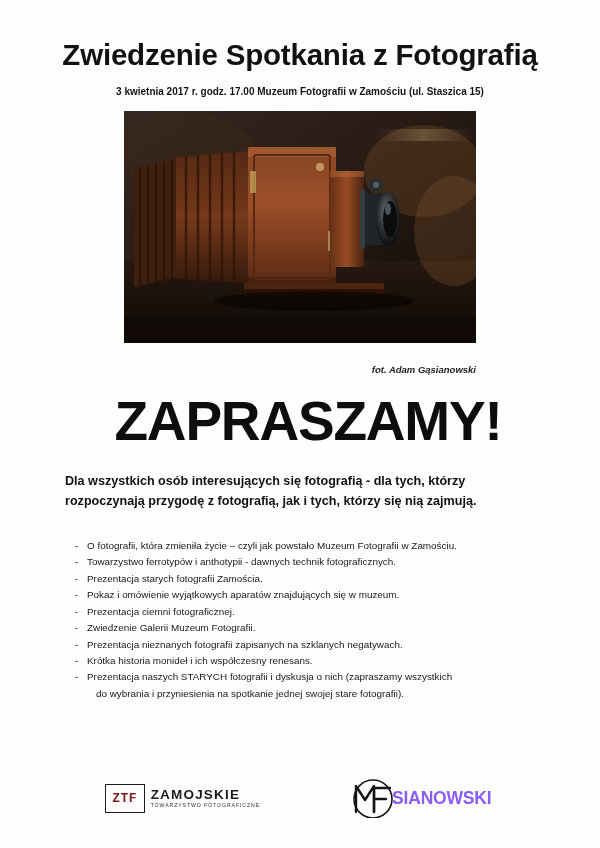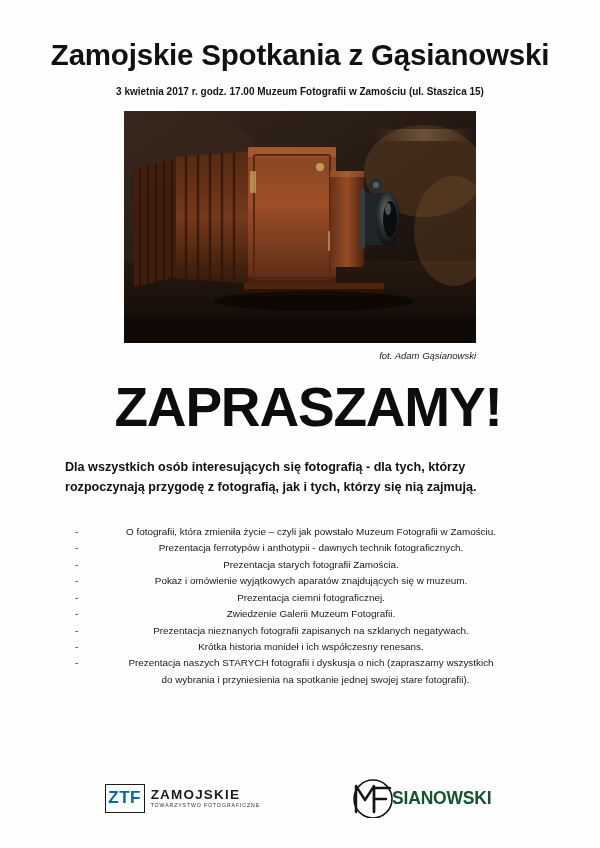--- a/index.html
+++ b/index.html
@@ -47,25 +47,25 @@
     overflow: hidden;
     background: #2b1d16;
   }
   .photo {
     position: absolute;
     inset: 0;
     overflow: hidden;
   }
   .credit {
     width: 352px;
-    margin: 7px auto 0 auto;
+    margin: 21px auto 0 auto;
     text-align: right;
     font-size: 9.5px;
     font-style: italic;
-    font-weight: normal;
+    font-weight: bold;
     color: #1b1b1b;
   }
   .zapraszamy {
     margin: 18px 0 0 16px;
     text-align: center;
     font-size: 55px;
     line-height: 1.02;
     font-weight: bold;
     letter-spacing: -1.2px;
     color: #0d0d0d;
@@ -87,21 +87,20 @@
     font-size: 10.6px;
     font-weight: bold;
     text-decoration: underline;
     color: #111111;
     margin-bottom: 6px;
   }
   .program-list {
     list-style: none;
     margin: 0;
     padding: 0 0 0 10px;
-    text-align: center;
   }
   .program-list li {
     font-size: 9.9px;
     line-height: 1.66;
     color: #171717;
     position: relative;
     padding-left: 12px;
   }
   .program-list li::before {
     content: "-";
@@ -137,25 +136,25 @@
     align-items: center;
     gap: 6px;
   }
   .ztf-mark {
     width: 38px;
     height: 27px;
     border: 1.6px solid #1b1b1b;
     display: flex;
     align-items: center;
     justify-content: center;
-    font-size: 17px;
+    font-size: 13px;
     font-weight: bold;
     letter-spacing: 0.5px;
-    color: #0369a1;
-    font-family: Liberation Sans, sans-serif;
+    color: #7f1d1d;
+    font-family: Liberation Mono, monospace;
   }
   .ztf-text {
     display: flex;
     flex-direction: column;
     line-height: 1;
   }
   .ztf-main {
     font-size: 13.5px;
     font-weight: bold;
     letter-spacing: 1.2px;
@@ -178,31 +177,31 @@
     width: 42px;
     height: 40px;
   }
   .ag-mark svg {
     display: block;
   }
   .ag-text {
     font-size: 17.5px;
     font-weight: bold;
     letter-spacing: -0.2px;
-    color: #14532d;
+    color: #8b5cf6;
     position: relative;
     left: -4px;
   }
 </style>
 </head>
 <body>
 
 <div class="poster">
 
-  <h1 class="title">Zamojskie Spotkania z Gąsianowski</h1>
+  <h1 class="title">Zwiedzenie Spotkania z Fotografią</h1>
 
   <div class="subtitle">3 kwietnia 2017 r. godz. 17.00 Muzeum Fotografii w Zamościu (ul. Staszica 15)</div>
 
   <div class="photo-wrap">
     <div class="photo">
       <svg width="352" height="232" viewBox="0 0 352 232">
         <defs>
           <linearGradient id="bgGrad" x1="0" y1="0" x2="1" y2="1">
             <stop offset="0%" stop-color="#3a2b22"></stop>
             <stop offset="45%" stop-color="#2a1d16"></stop>
@@ -299,21 +298,21 @@
 
   <div class="credit">fot. Adam Gąsianowski</div>
 
   <div class="zapraszamy">ZAPRASZAMY!</div>
 
   <div class="lead">Dla wszystkich osób interesujących się fotografią - dla tych, którzy rozpoczynają przygodę z fotografią, jak i tych, którzy się nią zajmują.</div>
 
   <div class="program">
     <ul class="program-list">
       <li><span>O fotografii, która zmieniła życie – czyli jak powstało Muzeum Fotografii w Zamościu.</span></li>
-      <li><span>Prezentacja ferrotypów i anthotypii - dawnych technik fotograficznych.</span></li>
+      <li><span>Towarzystwo ferrotypów i anthotypii - dawnych technik fotograficznych.</span></li>
       <li><span>Prezentacja starych fotografii Zamościa.</span></li>
       <li><span>Pokaz i omówienie wyjątkowych aparatów znajdujących się w muzeum.</span></li>
       <li><span>Prezentacja ciemni fotograficznej.</span></li>
       <li><span>Zwiedzenie Galerii Muzeum Fotografii.</span></li>
       <li><span>Prezentacja nieznanych fotografii zapisanych na szklanych negatywach.</span></li>
       <li><span>Krótka historia monideł i ich współczesny renesans.</span></li>
       <li>
         <span>Prezentacja  naszych STARYCH fotografii i dyskusja o nich  (zapraszamy wszystkich</span>
         <span class="cont">do wybrania i przyniesienia na spotkanie jednej swojej stare fotografii).</span>
       </li>

